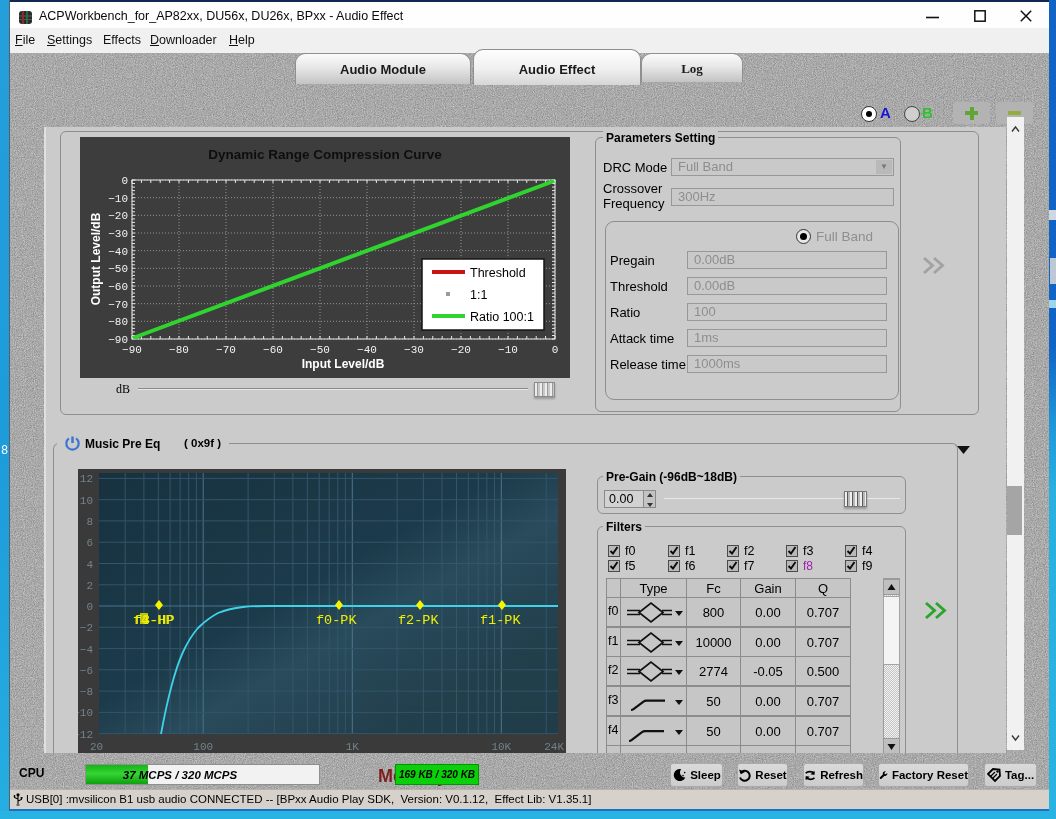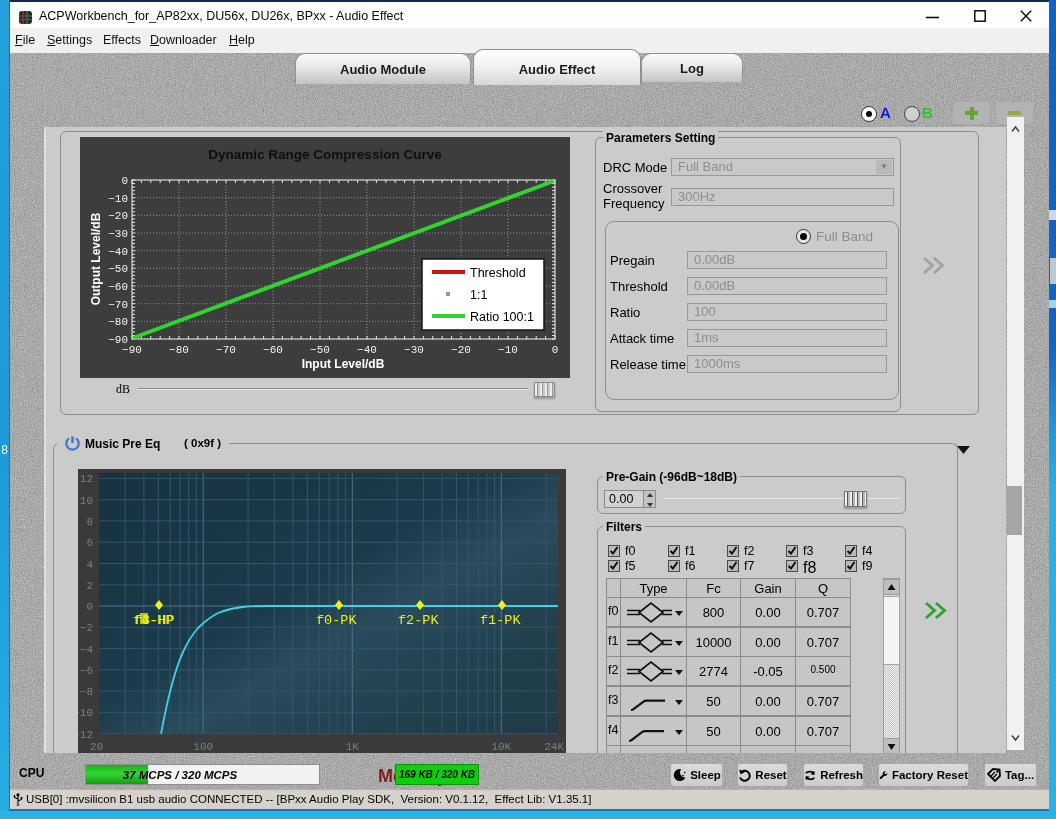--- a/index.html
+++ b/index.html
@@ -107,21 +107,21 @@
     <div class="abs" id="menubar">
       <span style="left:5px;"><span class="u">F</span>ile</span>
       <span style="left:37px;"><span class="u">S</span>ettings</span>
       <span style="left:93px;">Effects</span>
       <span style="left:140px;"><span class="u">D</span>ownloader</span>
       <span style="left:219px;"><span class="u">H</span>elp</span>
     </div>
 
     <div class="abs tab" style="left:285px; top:53px; width:176px; height:31px; line-height:31px;">Audio Module</div>
     <div class="abs tab" style="left:463px; top:49px; width:168px; height:36px; line-height:40px; background:linear-gradient(#fefefe,#efefef 55%,#d6d6d6);">Audio Effect</div>
-    <div class="abs tab" style="left:631px; top:53px; width:102px; height:29px; line-height:30px;">Log</div>
+    <div class="abs tab" style="left:631px; top:53px; width:102px; height:29px; line-height:30px;font-family:Liberation Serif, serif;">Log</div>
 
 
     <div class="abs" style="left:851px; top:106px; width:16px; height:16px; border-radius:50%; background:#fff; border:1px solid #333;"></div>
     <div class="abs" style="left:856px; top:111px; width:6px; height:6px; border-radius:50%; background:#000;"></div>
     <div class="abs" style="left:870px; top:104px; font-size:15px; font-weight:bold; color:#1616d8;">A</div>
     <div class="abs" style="left:894px; top:106px; width:16px; height:16px; border-radius:50%; background:#cfcfcf; border:1px solid #444;"></div>
     <div class="abs" style="left:912px; top:104px; font-size:15px; font-weight:bold; color:#2ec22e;">B</div>
     <div class="abs" style="left:943px; top:102px; width:37px; height:22px; background:#b3b3b3; border-radius:3px;">
         <div style="position:absolute; left:12px; top:9px; width:13px; height:4px; background:#61a535;"></div>
         <div style="position:absolute; left:16.5px; top:4.5px; width:4px; height:13px; background:#61a535;"></div>
@@ -573,21 +573,21 @@
         <div class="abs" style="left:639px; top:432px; font-size:12.5px; color:#000;">f6</div>
         <svg class="abs" style="left:681px; top:433px;" width="12" height="12">
           <rect x="0.5" y="0.5" width="11" height="11" fill="#b9b9b9" stroke="#4a4a4a"></rect>
           <path d="M2.5 6 L5 8.5 L9.5 2" fill="none" stroke="#0a0a0a" stroke-width="1.9"></path>
         </svg>
         <div class="abs" style="left:698px; top:432px; font-size:12.5px; color:#000;">f7</div>
         <svg class="abs" style="left:740px; top:433px;" width="12" height="12">
           <rect x="0.5" y="0.5" width="11" height="11" fill="#b9b9b9" stroke="#4a4a4a"></rect>
           <path d="M2.5 6 L5 8.5 L9.5 2" fill="none" stroke="#0a0a0a" stroke-width="1.9"></path>
         </svg>
-        <div class="abs" style="left:757px; top:432px; font-size:16px; color:#000000;">f8</div>
+        <div class="abs" style="left:757px; top:432px; font-size:12px; color:#a21caf;">f8</div>
         <svg class="abs" style="left:799px; top:433px;" width="12" height="12">
           <rect x="0.5" y="0.5" width="11" height="11" fill="#b9b9b9" stroke="#4a4a4a"></rect>
           <path d="M2.5 6 L5 8.5 L9.5 2" fill="none" stroke="#0a0a0a" stroke-width="1.9"></path>
         </svg>
         <div class="abs" style="left:816px; top:432px; font-size:12.5px; color:#000;">f9</div>
 
       <div class="abs tcell" style="left:560px; top:451px; width:15px; height:20px; ">
           <div style="text-align:center; font-size:13px; padding-top:2px;"></div>
         </div>
         <div class="abs tcell" style="left:574px; top:451px; width:67px; height:20px; ">
@@ -653,21 +653,21 @@
             <path d="M0 0 L8 0 L4 5 Z" fill="#111"></path>
           </svg>
         </div>
         <div class="abs tcell" style="left:640px; top:529px; width:55px; height:30px; ">
           <div style="text-align:center; font-size:13px; padding-top:7px;">2774</div>
         </div>
         <div class="abs tcell" style="left:694px; top:529px; width:56px; height:30px; ">
           <div style="text-align:center; font-size:13px; padding-top:7px;">-0.05</div>
         </div>
         <div class="abs tcell" style="left:749px; top:529px; width:56px; height:30px; ">
-          <div style="text-align:center; font-size:10px; padding-top:7px;">0.500</div>
+          <div style="text-align:center; font-size:13px; padding-top:7px;">0.500</div>
         </div>
         <div class="abs tcell" style="left:560px; top:559px; width:15px; height:30px; ">
           <div style="font-size:12.5px; padding:6px 0 0 1px;">f3</div>
         </div>
         <div class="abs tcell" style="left:574px; top:559px; width:67px; height:30px; ">
           <svg width="42" height="22" style="position:absolute; left:7px; top:4px;">
             <path d="M3 19 Q4.5 19 5.5 18.2 L15.5 10.6 Q16.8 9.7 18.5 9.6 L37 9.6" fill="none" stroke="#111" stroke-width="2.2"></path>
           </svg>
           <svg width="8" height="5" style="position:absolute; right:3px; top:13px;">
             <path d="M0 0 L8 0 L4 5 Z" fill="#111"></path>

